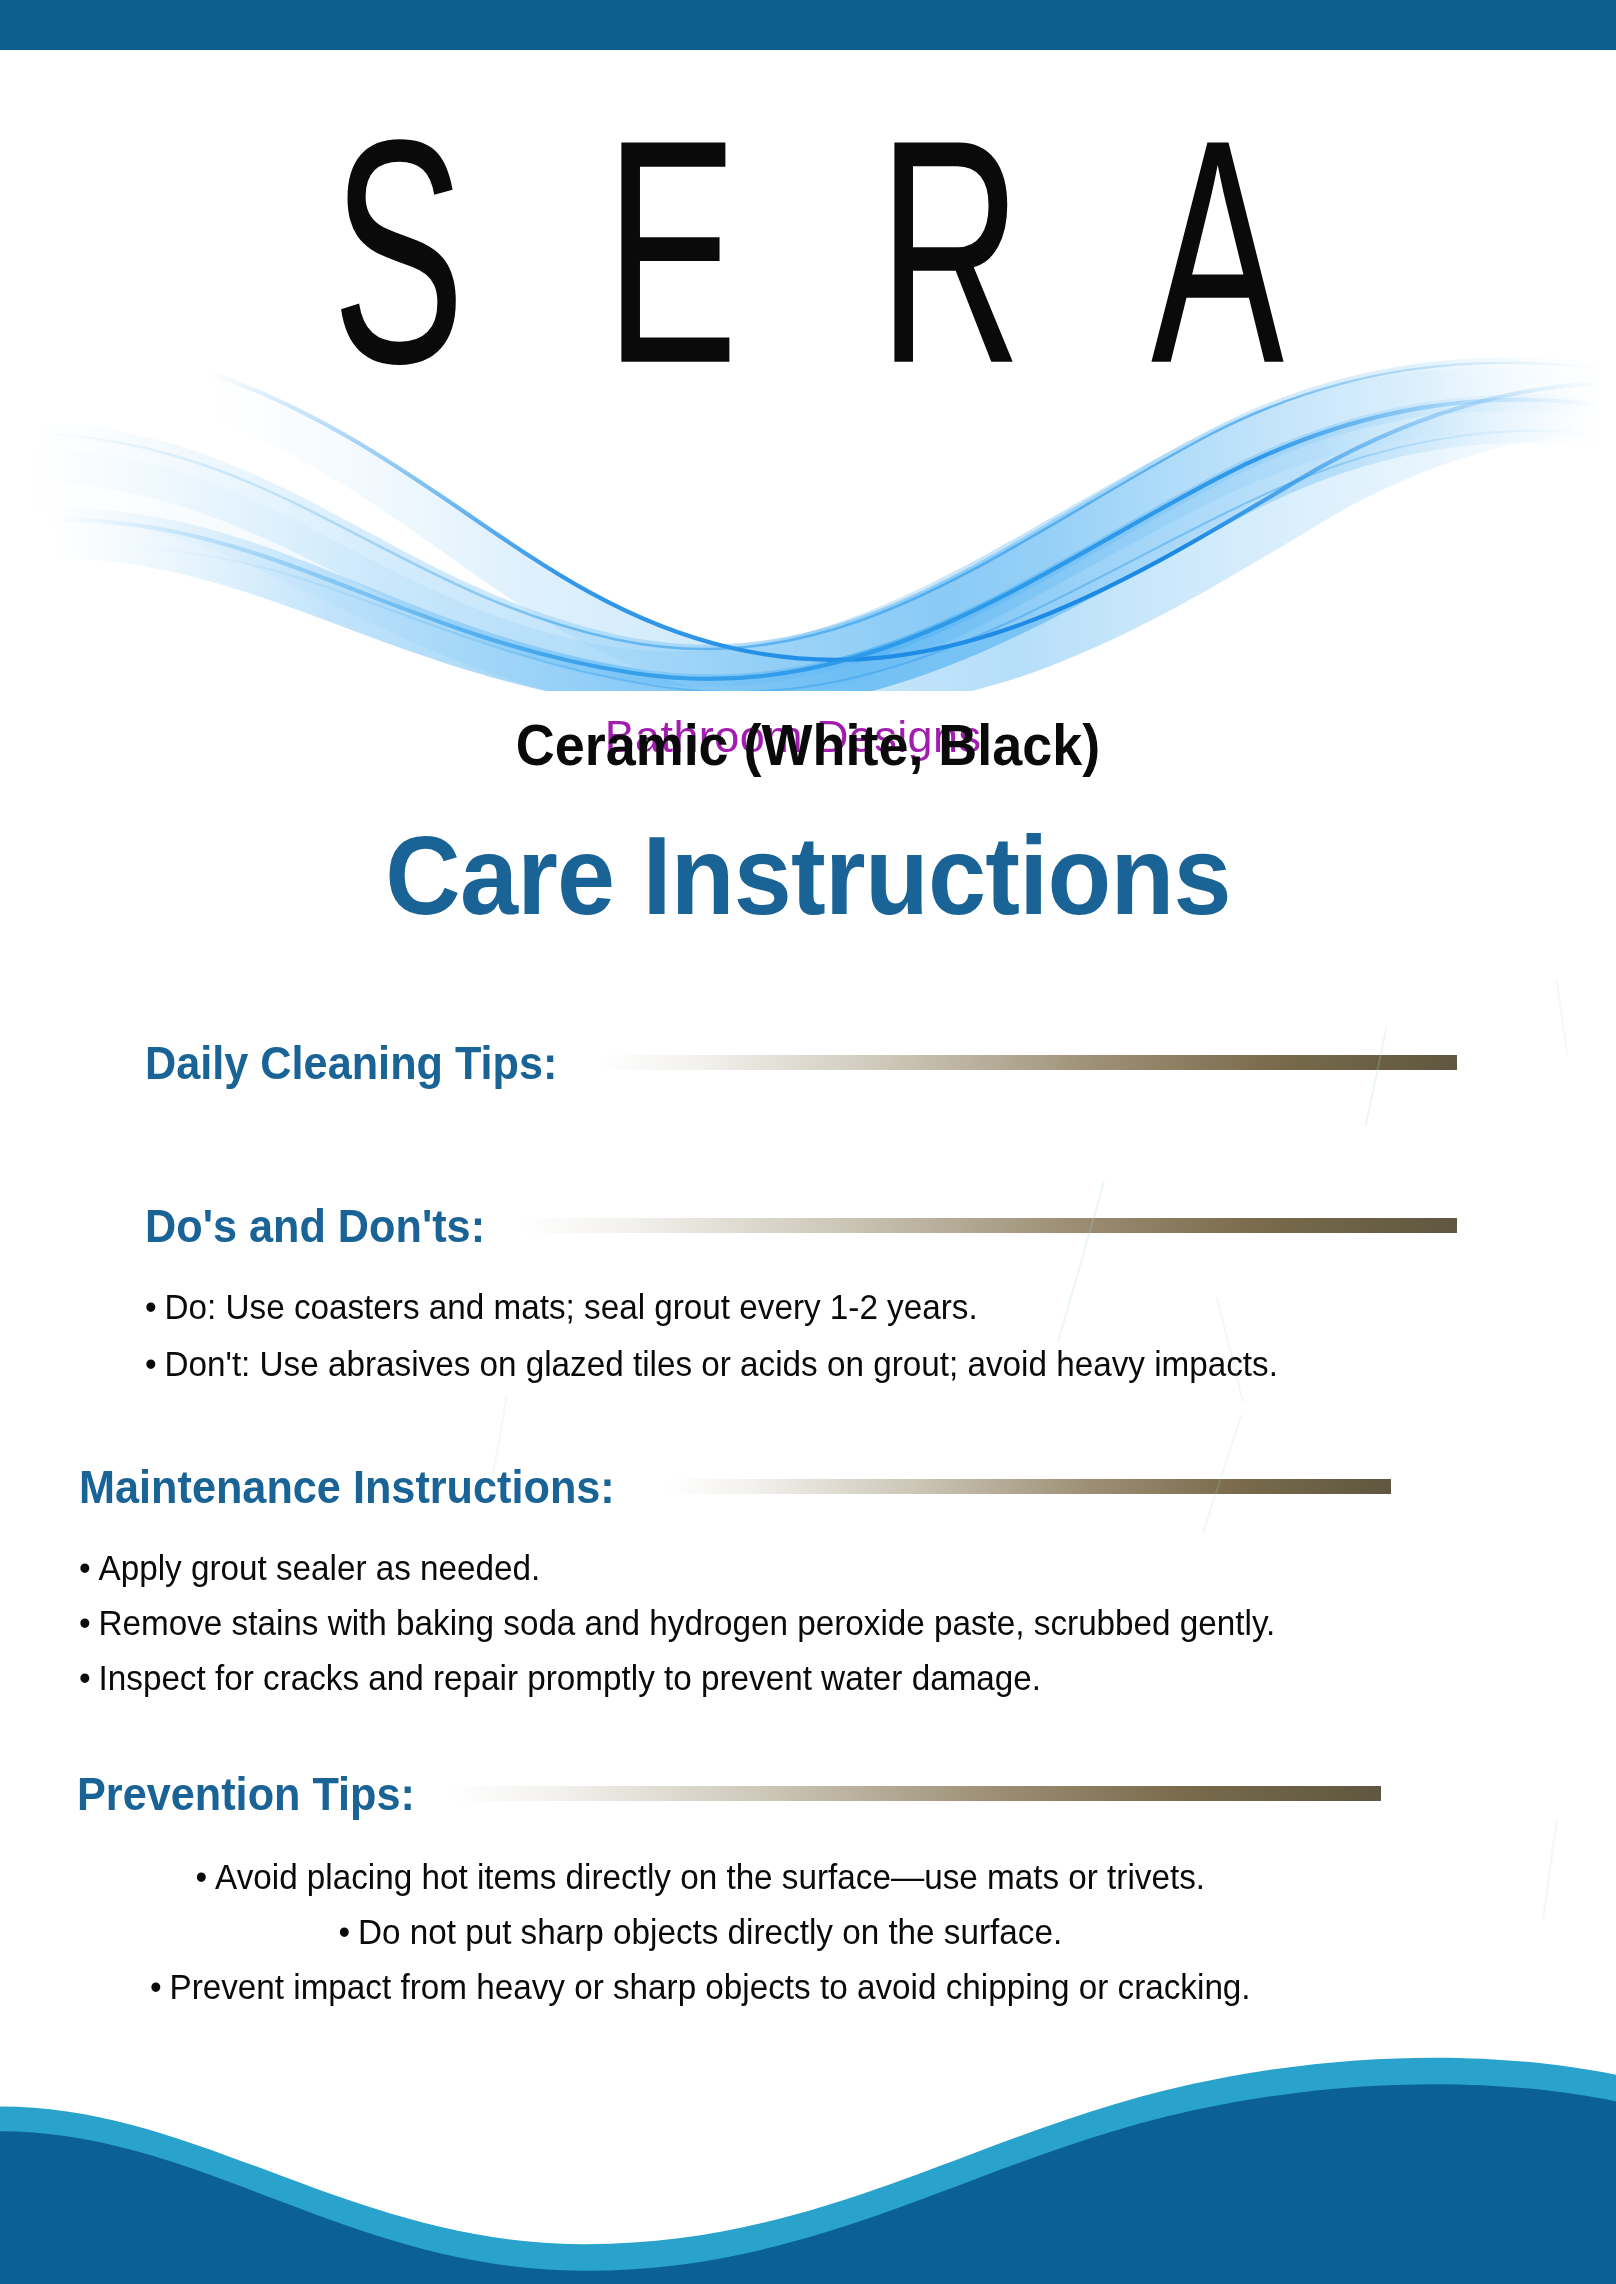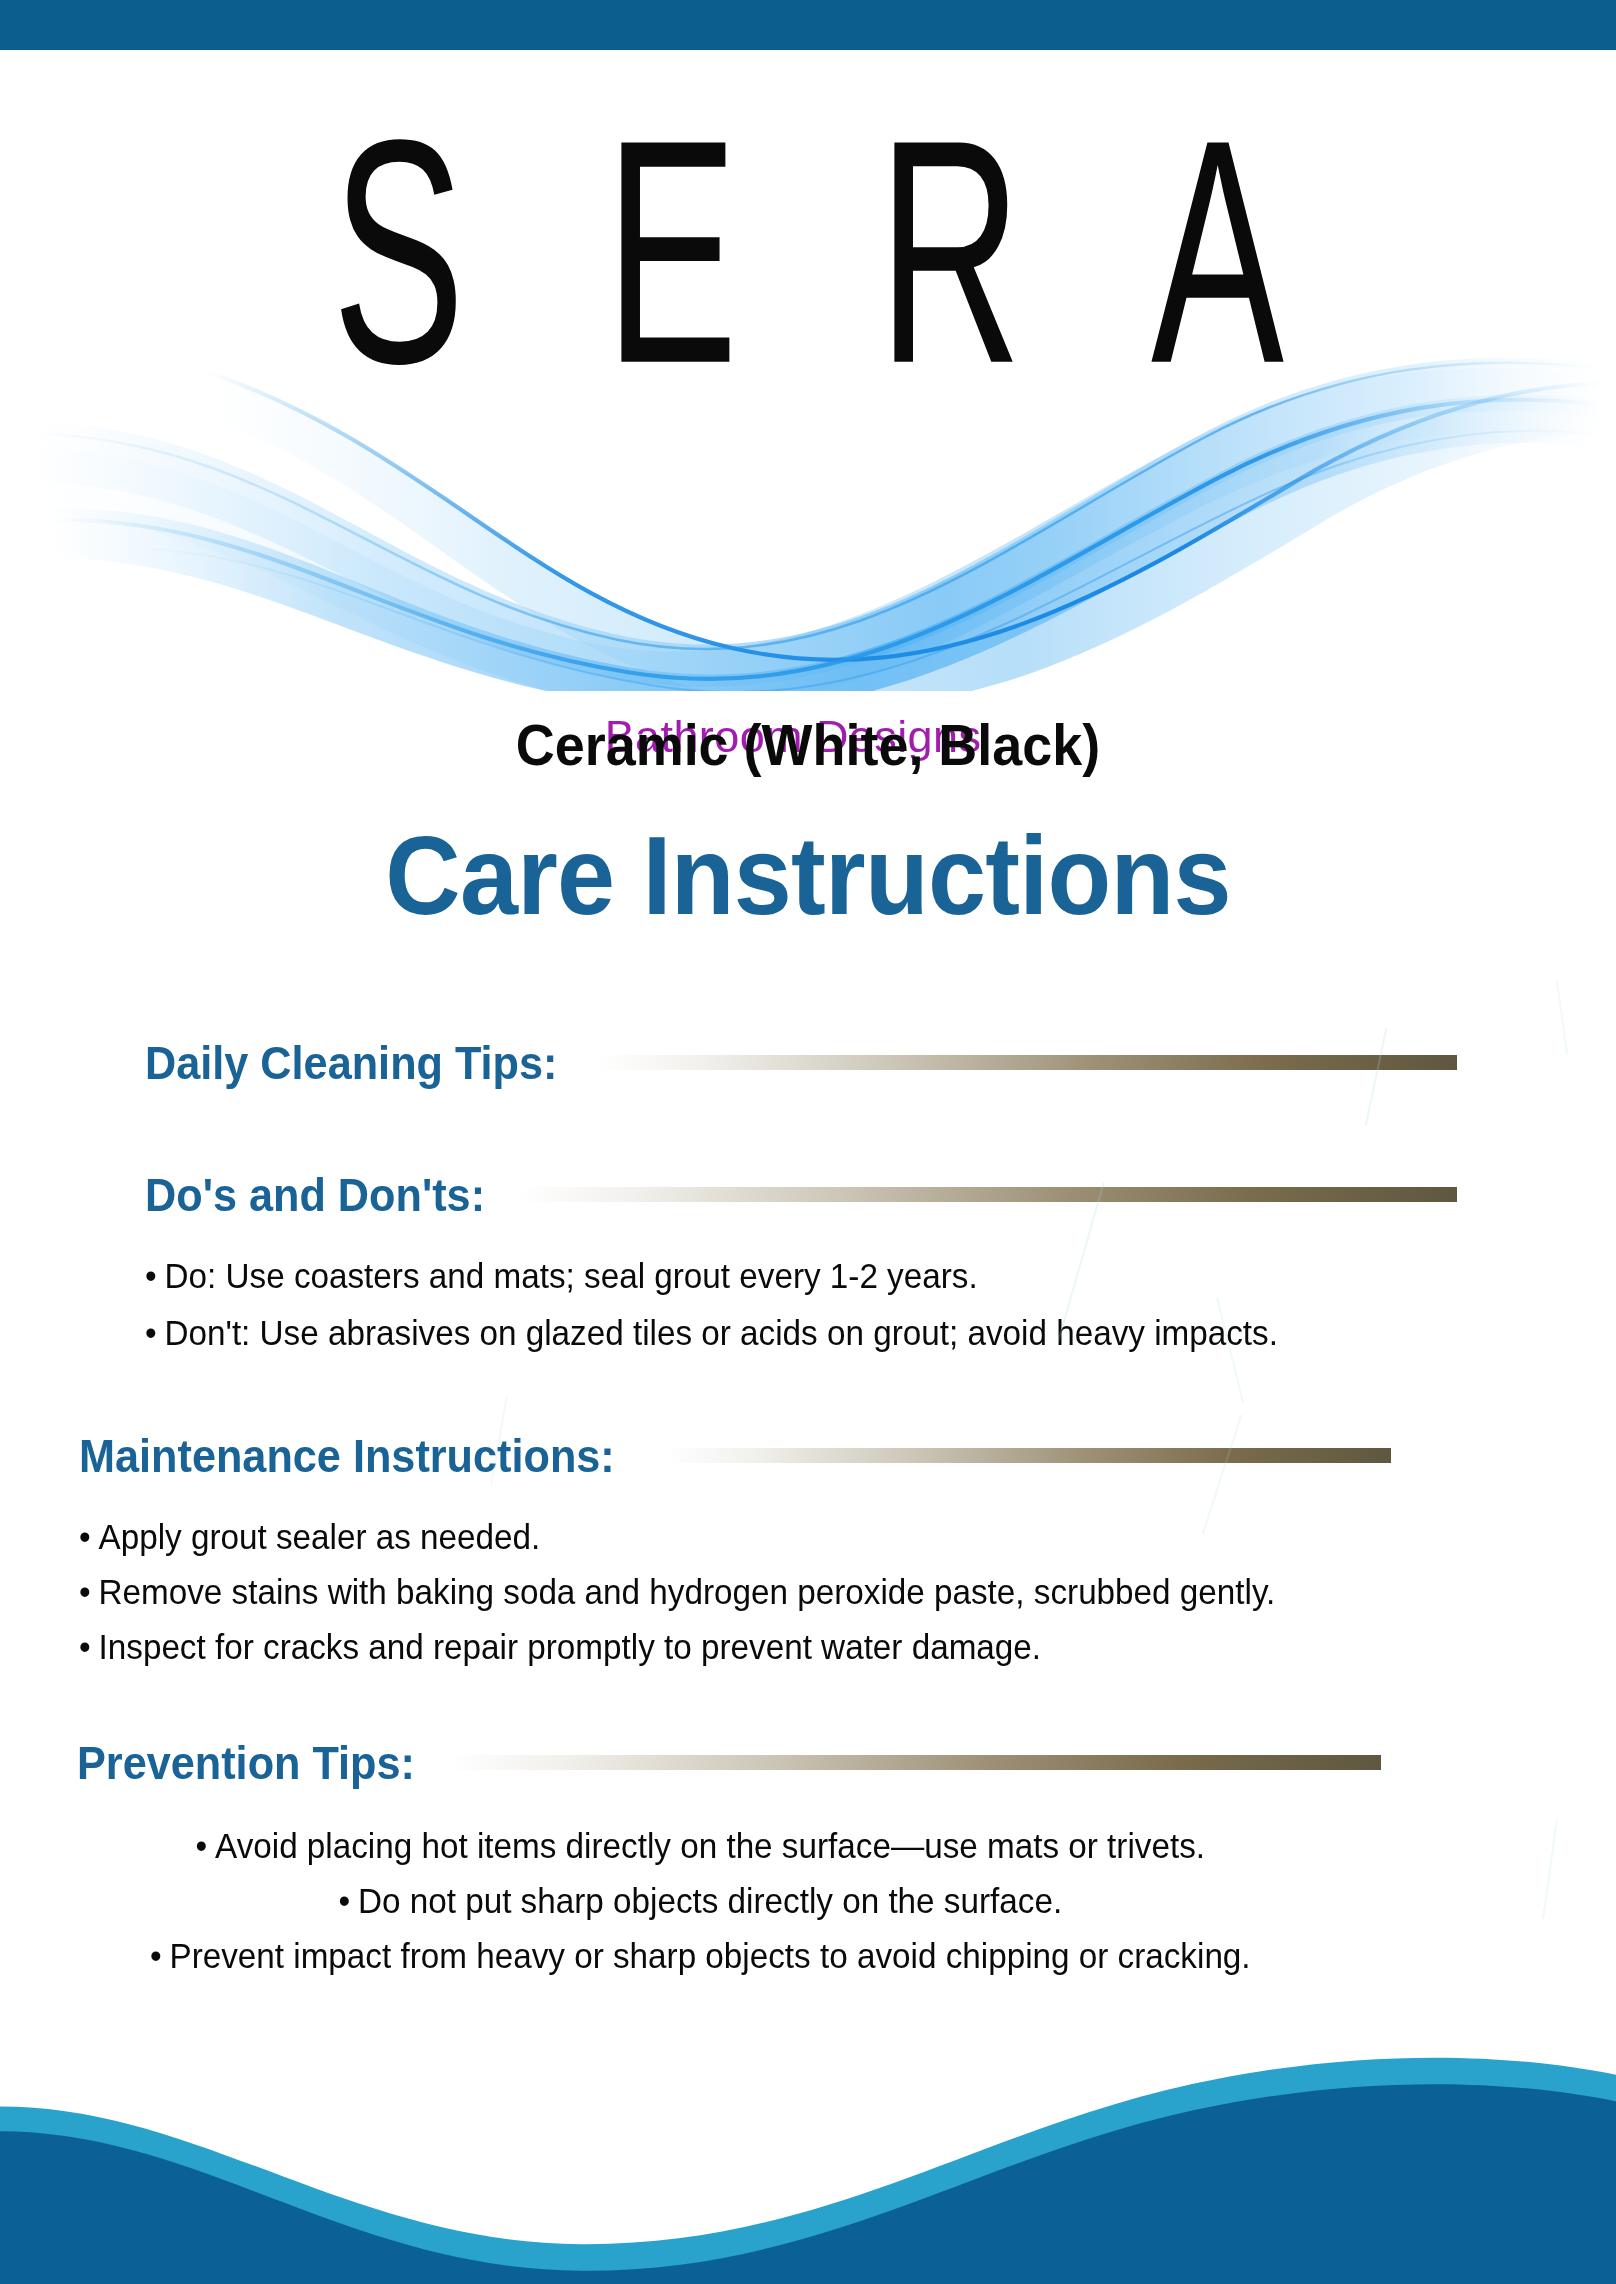--- a/index.html
+++ b/index.html
@@ -165,21 +165,21 @@
     transform: scaleX(0.95);
     transform-origin: 0% 50%;
   }
   .bullets li .dot { margin-right: 8.3px; }
 
   
   #sec-0 { margin-left: 145px; width: 1312px; }
   #sec-0 .bullets { margin-top: 37px; margin-left: 10px; }
   #sec-0 .bullets li + li { margin-top: 21.6px; }
 
-  #sec-1 { margin-top: 81px; margin-left: 145px; width: 1312px; }
+  #sec-1 { margin-top: 112px; margin-left: 145px; width: 1312px; }
   #sec-1 .bullets { margin-top: 38px; margin-left: 0px; }
   #sec-1 .bullets li + li { margin-top: 21.6px; }
 
   #sec-2 { margin-top: 80px; margin-left: 79px; width: 1312px; }
   #sec-2 .bullets { margin-top: 38px; margin-left: 0px; }
   #sec-2 .bullets li + li { margin-top: 20px; }
 
   #sec-3 { margin-top: 73px; margin-left: 77px; width: 1304px; }
   #sec-3 .bullets { margin-top: 40px; margin-left: 6.6px; text-align: center; }
   #sec-3 .bullets li + li { margin-top: 20px; }

